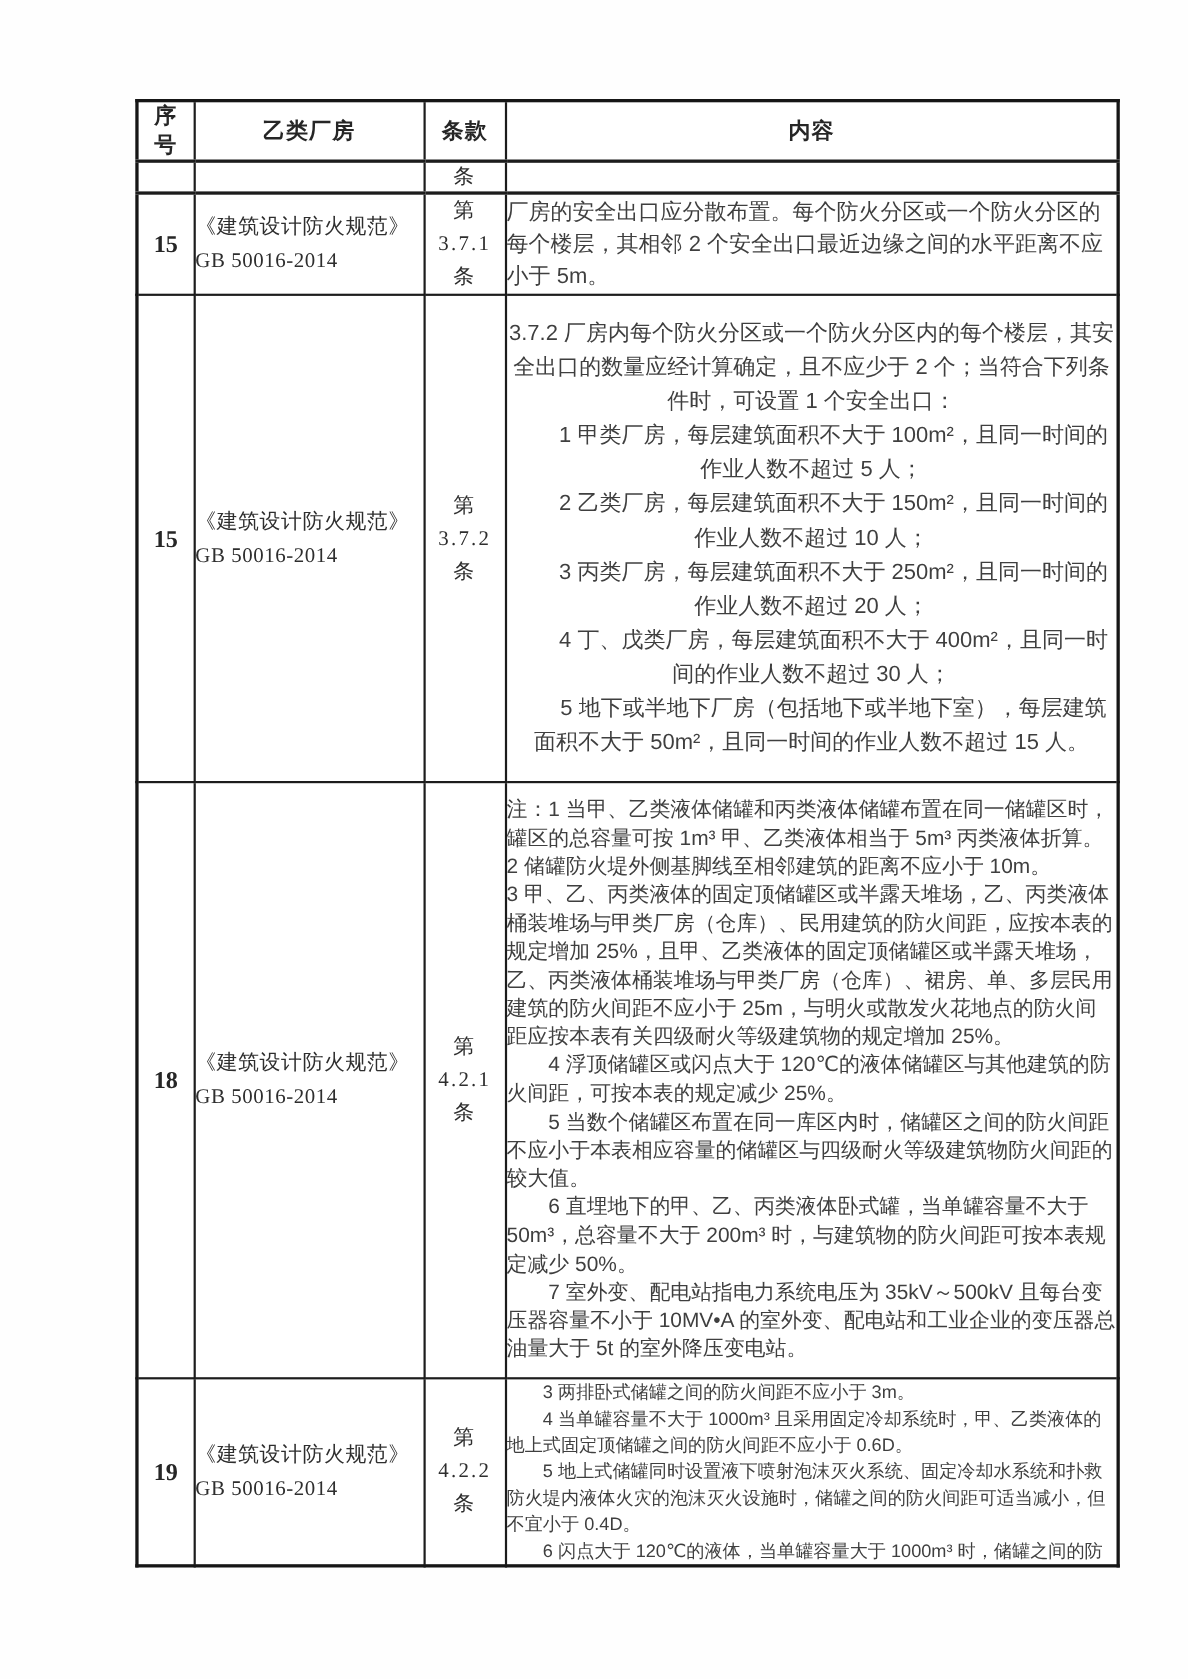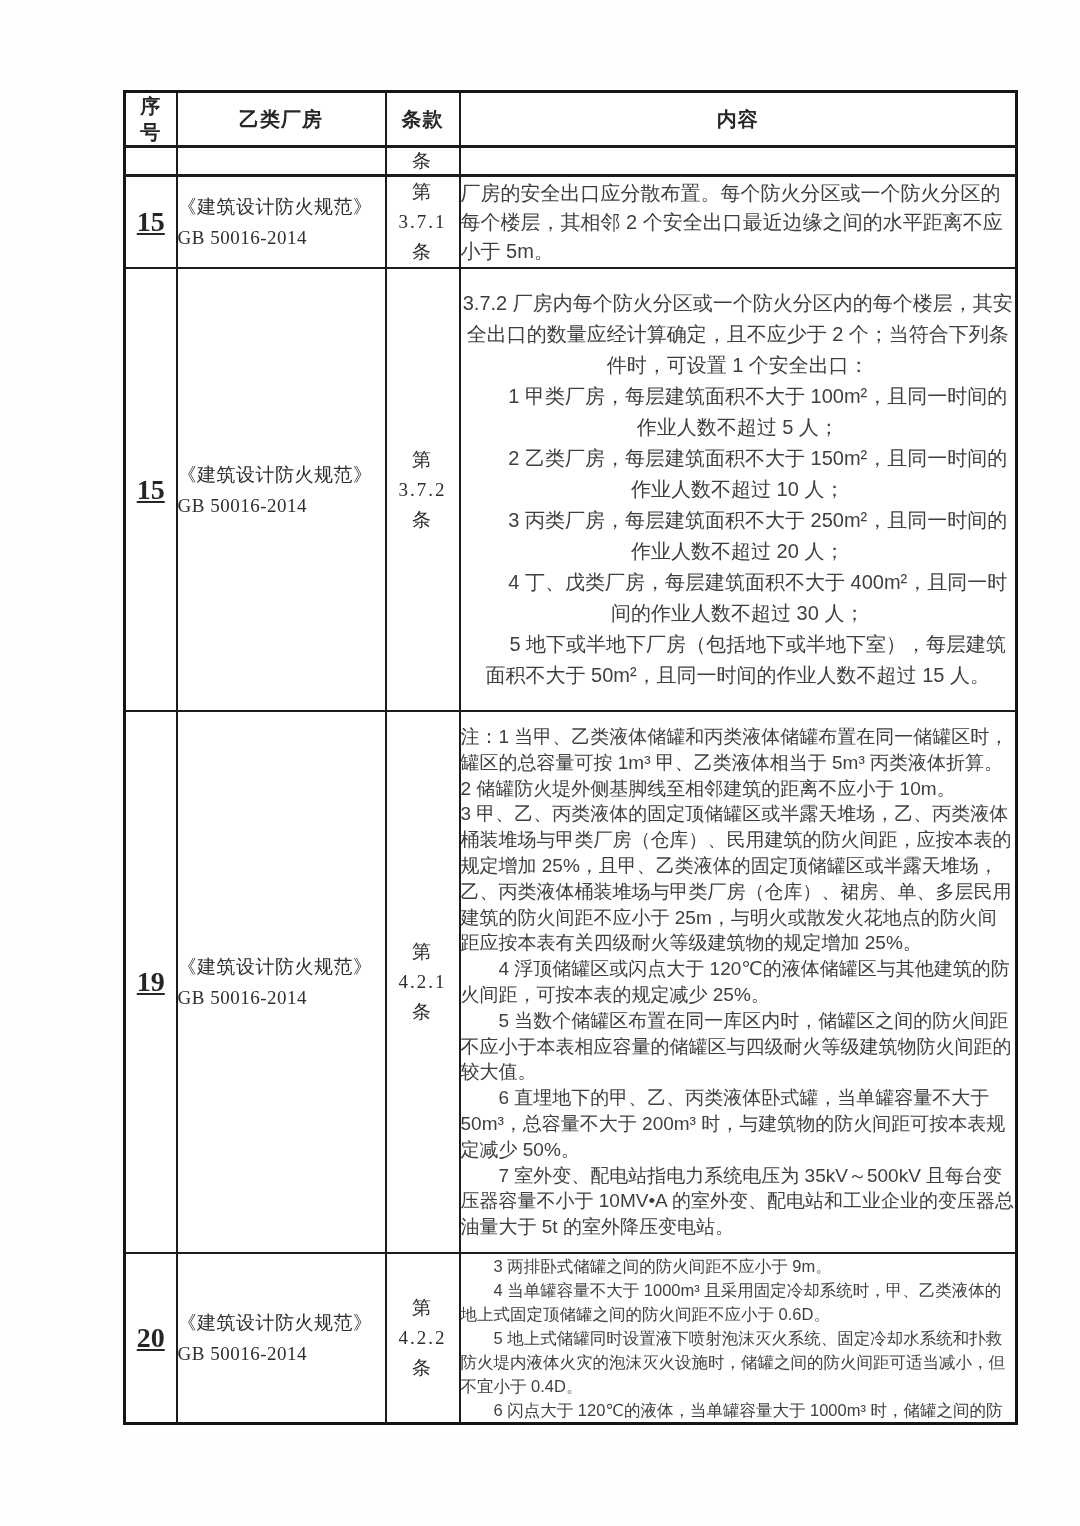--- a/index.html
+++ b/index.html
@@ -39,25 +39,24 @@
     color: #262626;
     text-align: center;
     white-space: pre-line;
     line-height: 26px;
     letter-spacing: 1px;
     border-bottom-width: 3px;
   }
   
   .c-no {
     font-family: "Liberation Serif", "DejaVu Serif", serif;
-    font-size: 28px;
+    font-size: 22px;
     font-weight: bold;
     color: #262626;
     text-align: center;
-    text-decoration: underline;
   }
   .c-name {
     font-family: "Liberation Serif", "DejaVu Serif", serif;
     font-size: 19px;
     color: #2e2e2e;
     white-space: pre-line;
     line-height: 31px;
     letter-spacing: 0.5px;
   }
   .c-clause {
@@ -130,42 +129,42 @@
 条</td>
     <td class="c-content s16">3.7.2 厂房内每个防火分区或一个防火分区内的每个楼层，其安全出口的数量应经计算确定，且不应少于 2 个；当符合下列条件时，可设置 1 个安全出口：
 　　1 甲类厂房，每层建筑面积不大于 100m²，且同一时间的作业人数不超过 5 人；
 　　2 乙类厂房，每层建筑面积不大于 150m²，且同一时间的作业人数不超过 10 人；
 　　3 丙类厂房，每层建筑面积不大于 250m²，且同一时间的作业人数不超过 20 人；
 　　4 丁、戊类厂房，每层建筑面积不大于 400m²，且同一时间的作业人数不超过 30 人；
 　　5 地下或半地下厂房（包括地下或半地下室），每层建筑面积不大于 50m²，且同一时间的作业人数不超过 15 人。</td>
   </tr>
 
   <tr style="height:542px">
-    <td class="c-no">19</td>
+    <td class="c-no">18</td>
     <td class="c-name">《建筑设计防火规范》
 GB 50016-2014</td>
     <td class="c-clause">第
 4.2.1
 条</td>
     <td class="c-content s17">注：1 当甲、乙类液体储罐和丙类液体储罐布置在同一储罐区时，
 罐区的总容量可按 1m³ 甲、乙类液体相当于 5m³ 丙类液体折算。
 2 储罐防火堤外侧基脚线至相邻建筑的距离不应小于 10m。
 3 甲、乙、丙类液体的固定顶储罐区或半露天堆场，乙、丙类液体桶装堆场与甲类厂房（仓库）、民用建筑的防火间距，应按本表的规定增加 25%，且甲、乙类液体的固定顶储罐区或半露天堆场，乙、丙类液体桶装堆场与甲类厂房（仓库）、裙房、单、多层民用建筑的防火间距不应小于 25m，与明火或散发火花地点的防火间距应按本表有关四级耐火等级建筑物的规定增加 25%。
 　　4 浮顶储罐区或闪点大于 120℃的液体储罐区与其他建筑的防火间距，可按本表的规定减少 25%。
 　　5 当数个储罐区布置在同一库区内时，储罐区之间的防火间距不应小于本表相应容量的储罐区与四级耐火等级建筑物防火间距的较大值。
 　　6 直埋地下的甲、乙、丙类液体卧式罐，当单罐容量不大于 50m³，总容量不大于 200m³ 时，与建筑物的防火间距可按本表规定减少 50%。
 　　7 室外变、配电站指电力系统电压为 35kV～500kV 且每台变压器容量不小于 10MV•A 的室外变、配电站和工业企业的变压器总油量大于 5t 的室外降压变电站。</td>
   </tr>
 
   <tr style="height:166px">
-    <td class="c-no">20</td>
+    <td class="c-no">19</td>
     <td class="c-name">《建筑设计防火规范》
 GB 50016-2014</td>
     <td class="c-clause">第
 4.2.2
 条</td>
-    <td class="c-content s18">　　3 两排卧式储罐之间的防火间距不应小于 9m。
+    <td class="c-content s18">　　3 两排卧式储罐之间的防火间距不应小于 3m。
 　　4 当单罐容量不大于 1000m³ 且采用固定冷却系统时，甲、乙类液体的地上式固定顶储罐之间的防火间距不应小于 0.6D。
 　　5 地上式储罐同时设置液下喷射泡沫灭火系统、固定冷却水系统和扑救防火堤内液体火灾的泡沫灭火设施时，储罐之间的防火间距可适当减小，但不宜小于 0.4D。
 　　6 闪点大于 120℃的液体，当单罐容量大于 1000m³ 时，储罐之间的防</td>
   </tr>
 </tbody>
   </table>
 
 </body></html>

